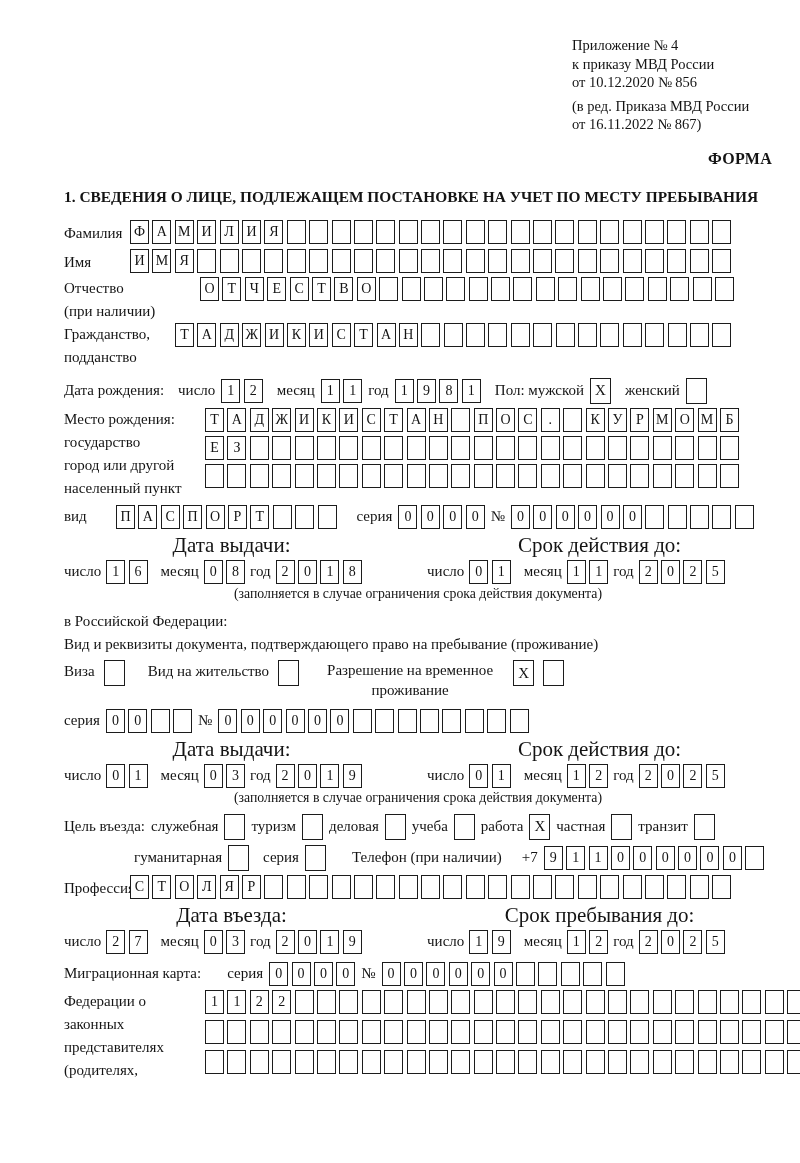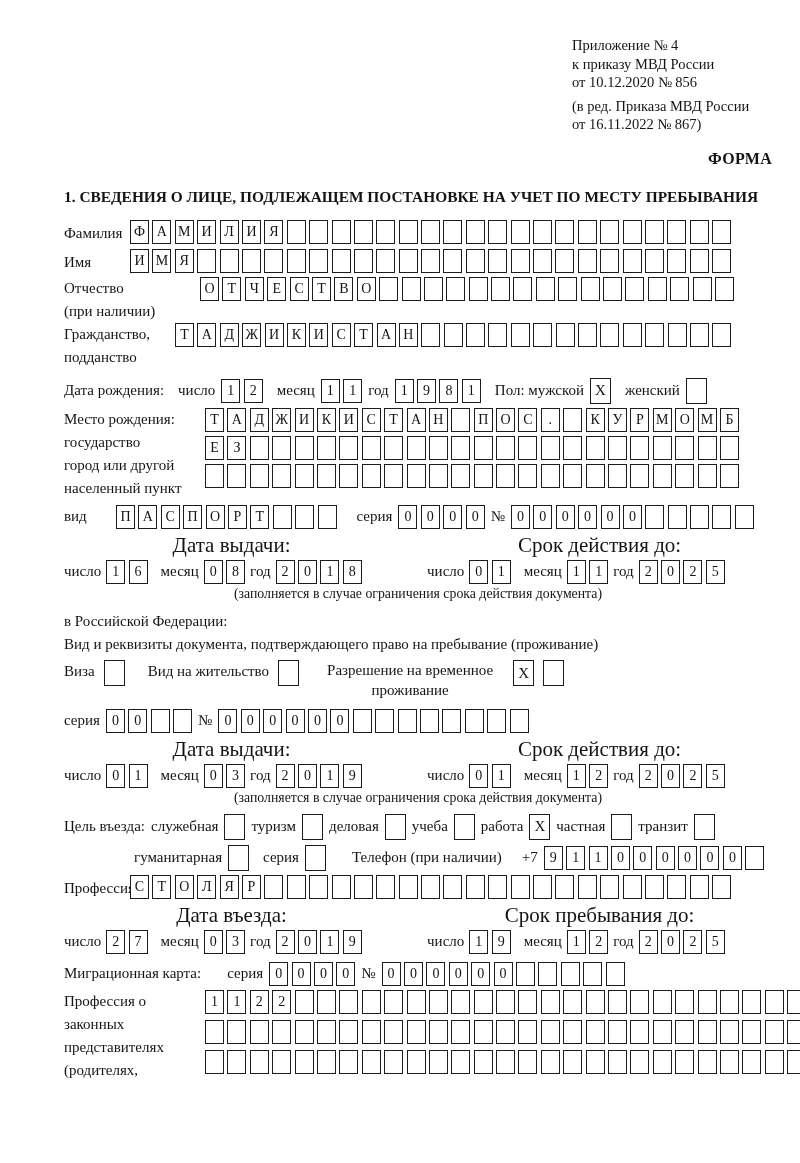--- a/index.html
+++ b/index.html
@@ -639,21 +639,21 @@
         <span class="cell"></span>
         <span class="cell"></span>
         <span class="cell"></span>
         <span class="cell"></span>
         <span class="cell"></span>
       </span>
   </div>
 
   <div class="row mt6">
     <div class="lab2 w-rep">
-      <div>Профессия о</div>
+      <div>Федерации о</div>
       <div>законных</div>
       <div>представителях</div>
       <div>(родителях,</div>
 
     </div>
     <div class="rep-grids">
       <div class="cells">
           <span class="cell">1</span>
           <span class="cell">1</span>
           <span class="cell">2</span>

